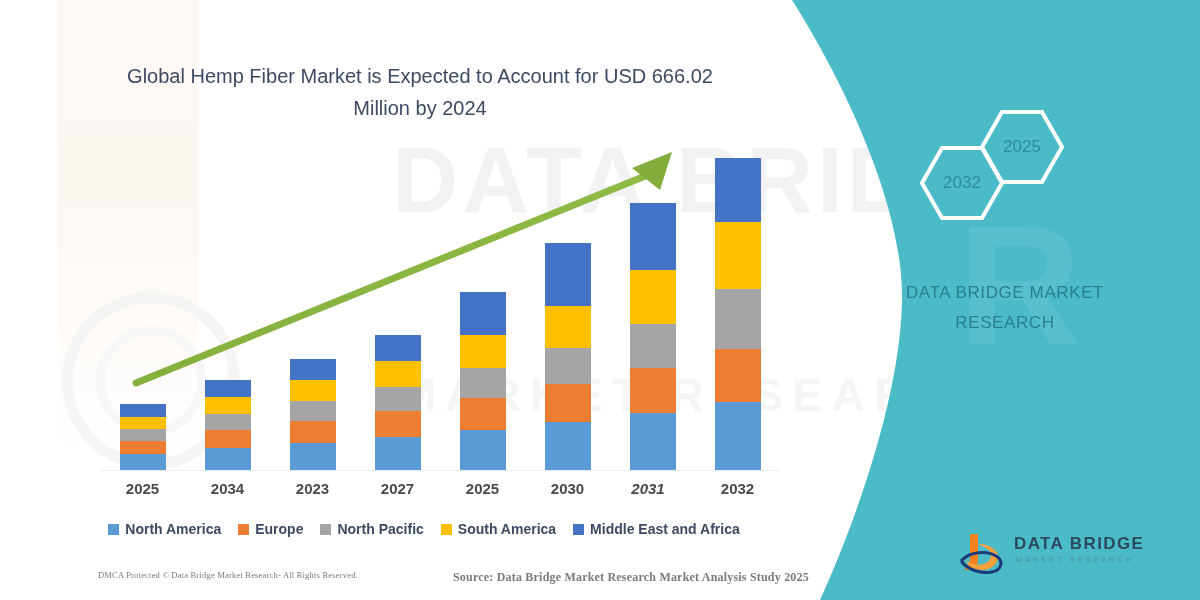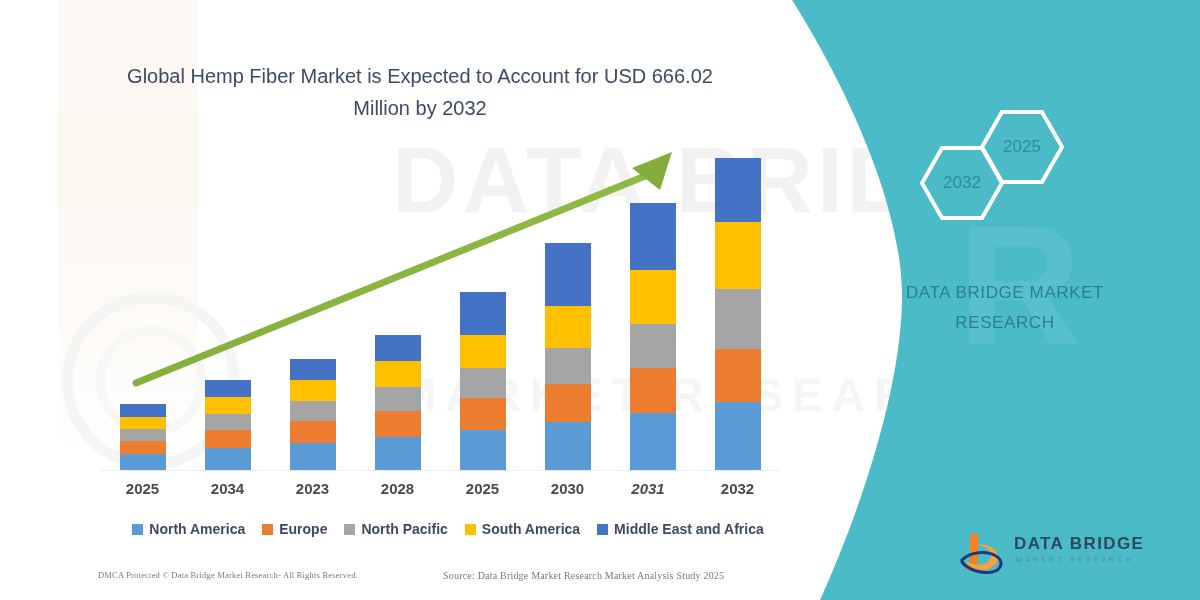--- a/index.html
+++ b/index.html
@@ -135,55 +135,56 @@
   }
   .xlabel {
     position: absolute; width: 80px; text-align: center;
     color: #4a4a4a; font-size: 15px; font-weight: 700;
   }
 
   .arrow { position: absolute; left: 0; top: 0; width: 800px; height: 600px; pointer-events: none; }
 
   
   .legend {
-    position: absolute; left: 108px; top: 518px;
+    position: absolute; left: 84px; top: 518px;
     width: 680px; height: 22px;
     display: flex; justify-content: center;
     gap: 17px;
   }
   .legend-item { display: flex; align-items: center; gap: 6px; }
   .legend-swatch { width: 11px; height: 11px; display: block; }
   .legend-label { color: #3c4a63; font-size: 14px; font-weight: 700; }
 
   
   .footer-left {
     position: absolute; left: 98px; top: 570px;
     color: #7a7a7a; font-size: 8.5px;
     font-family: "Liberation Serif", serif;
     letter-spacing: .2px;
   }
   .footer-right {
-    position: absolute; left: 443px; top: 570px;
-    color: #7a7a7a; font-size: 10px;
+    position: absolute; left: 453px; top: 570px;
+    color: #7a7a7a; font-size: 12px;
     font-family: "Liberation Serif", serif;
     letter-spacing: .2px;
+    font-weight: bold;
   }
 </style>
 </head>
 <body>
 
 <div id="root">
 
   <div class="blob-peach"></div>
   <div class="wm-circle"></div>
   <div class="wm-circle inner"></div>
   <div class="wm-text wm-main">DATA BRIDGE</div>
   <div class="wm-text wm-second">MARKET RESEARCH</div>
 
-  <div class="headline">Global Hemp Fiber Market is Expected to Account for USD 666.02 Million by 2032</div>
+  <div class="headline">Global Hemp Fiber Market is Expected to Account for USD 666.02 Million by 2024</div>
 
   <div class="chart">
     <div class="baseline"></div>
     <div class="bars" id="bars">
         <div class="bar-group" style="left: 19.5px; height: 66px;">
           <div class="seg" title="North America 2025" style="height: 16px; background: rgb(91, 155, 213);"></div>
           <div class="seg" title="Europe 2025" style="height: 13px; background: rgb(237, 125, 49);"></div>
           <div class="seg" title="Asia Pacific 2025" style="height: 12px; background: rgb(165, 165, 165);"></div>
           <div class="seg" title="South America 2025" style="height: 12px; background: rgb(255, 192, 0);"></div>
           <div class="seg" title="Middle East and Africa 2025" style="height: 13px; background: rgb(68, 114, 196);"></div>
@@ -235,21 +236,21 @@
           <div class="seg" title="Europe 2032" style="height: 53px; background: rgb(237, 125, 49);"></div>
           <div class="seg" title="Asia Pacific 2032" style="height: 60px; background: rgb(165, 165, 165);"></div>
           <div class="seg" title="South America 2032" style="height: 67px; background: rgb(255, 192, 0);"></div>
           <div class="seg" title="Middle East and Africa 2032" style="height: 64px; background: rgb(68, 114, 196);"></div>
         </div>
       </div>
     <div class="xlabels" id="xlabels">
         <div class="xlabel" style="left: 2.5px;">2025</div>
         <div class="xlabel" style="left: 87.5px;">2034</div>
         <div class="xlabel" style="left: 172.5px;">2023</div>
-        <div class="xlabel" style="left: 257.5px;">2028</div>
+        <div class="xlabel" style="left: 257.5px;">2027</div>
         <div class="xlabel" style="left: 342.5px;">2025</div>
         <div class="xlabel" style="left: 427.5px;">2030</div>
         <div class="xlabel" style="left: 508px; font-style: italic;">2031</div>
         <div class="xlabel" style="left: 597.5px;">2032</div>
       </div>
     <svg class="arrow" viewBox="0 0 800 600">
       <defs>
         <linearGradient id="agrad" x1="0" y1="1" x2="1" y2="0">
           <stop offset="0%" stop-color="#86B03E"></stop>
           <stop offset="100%" stop-color="#8FBA44"></stop>

